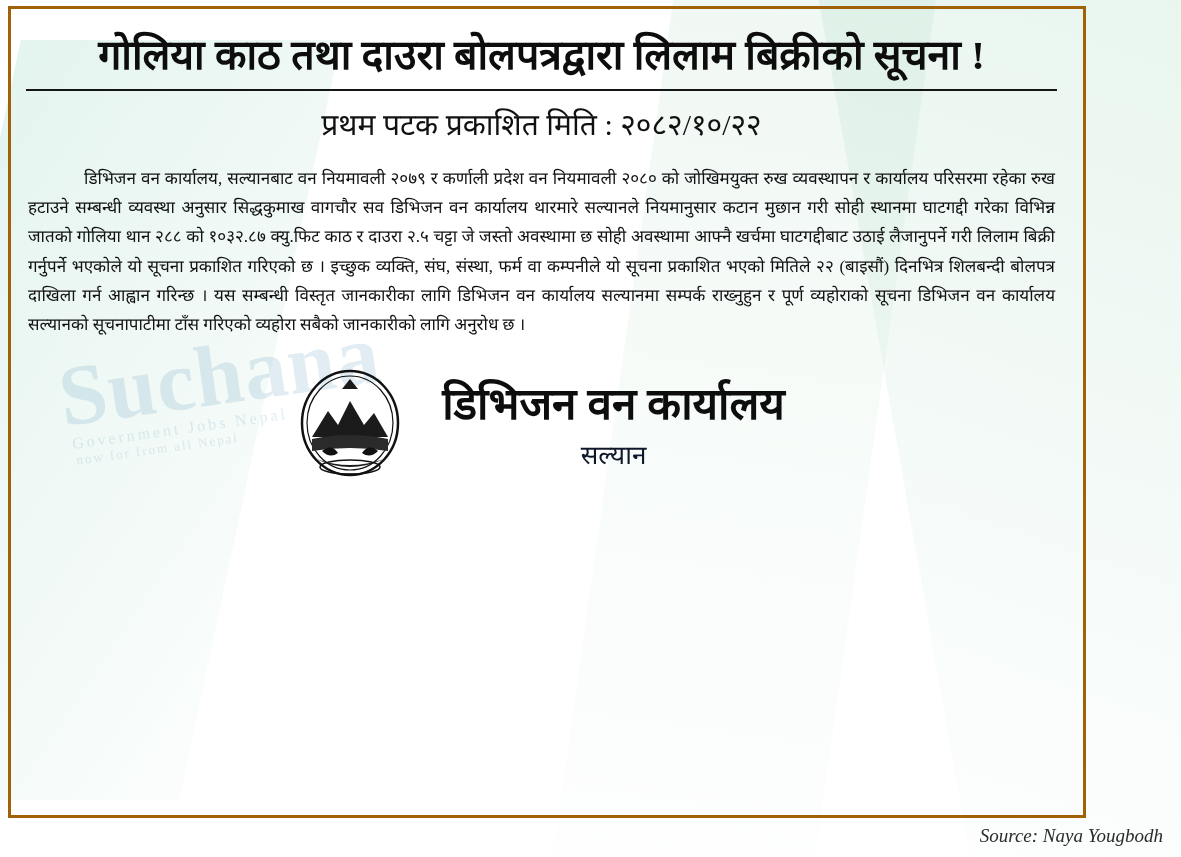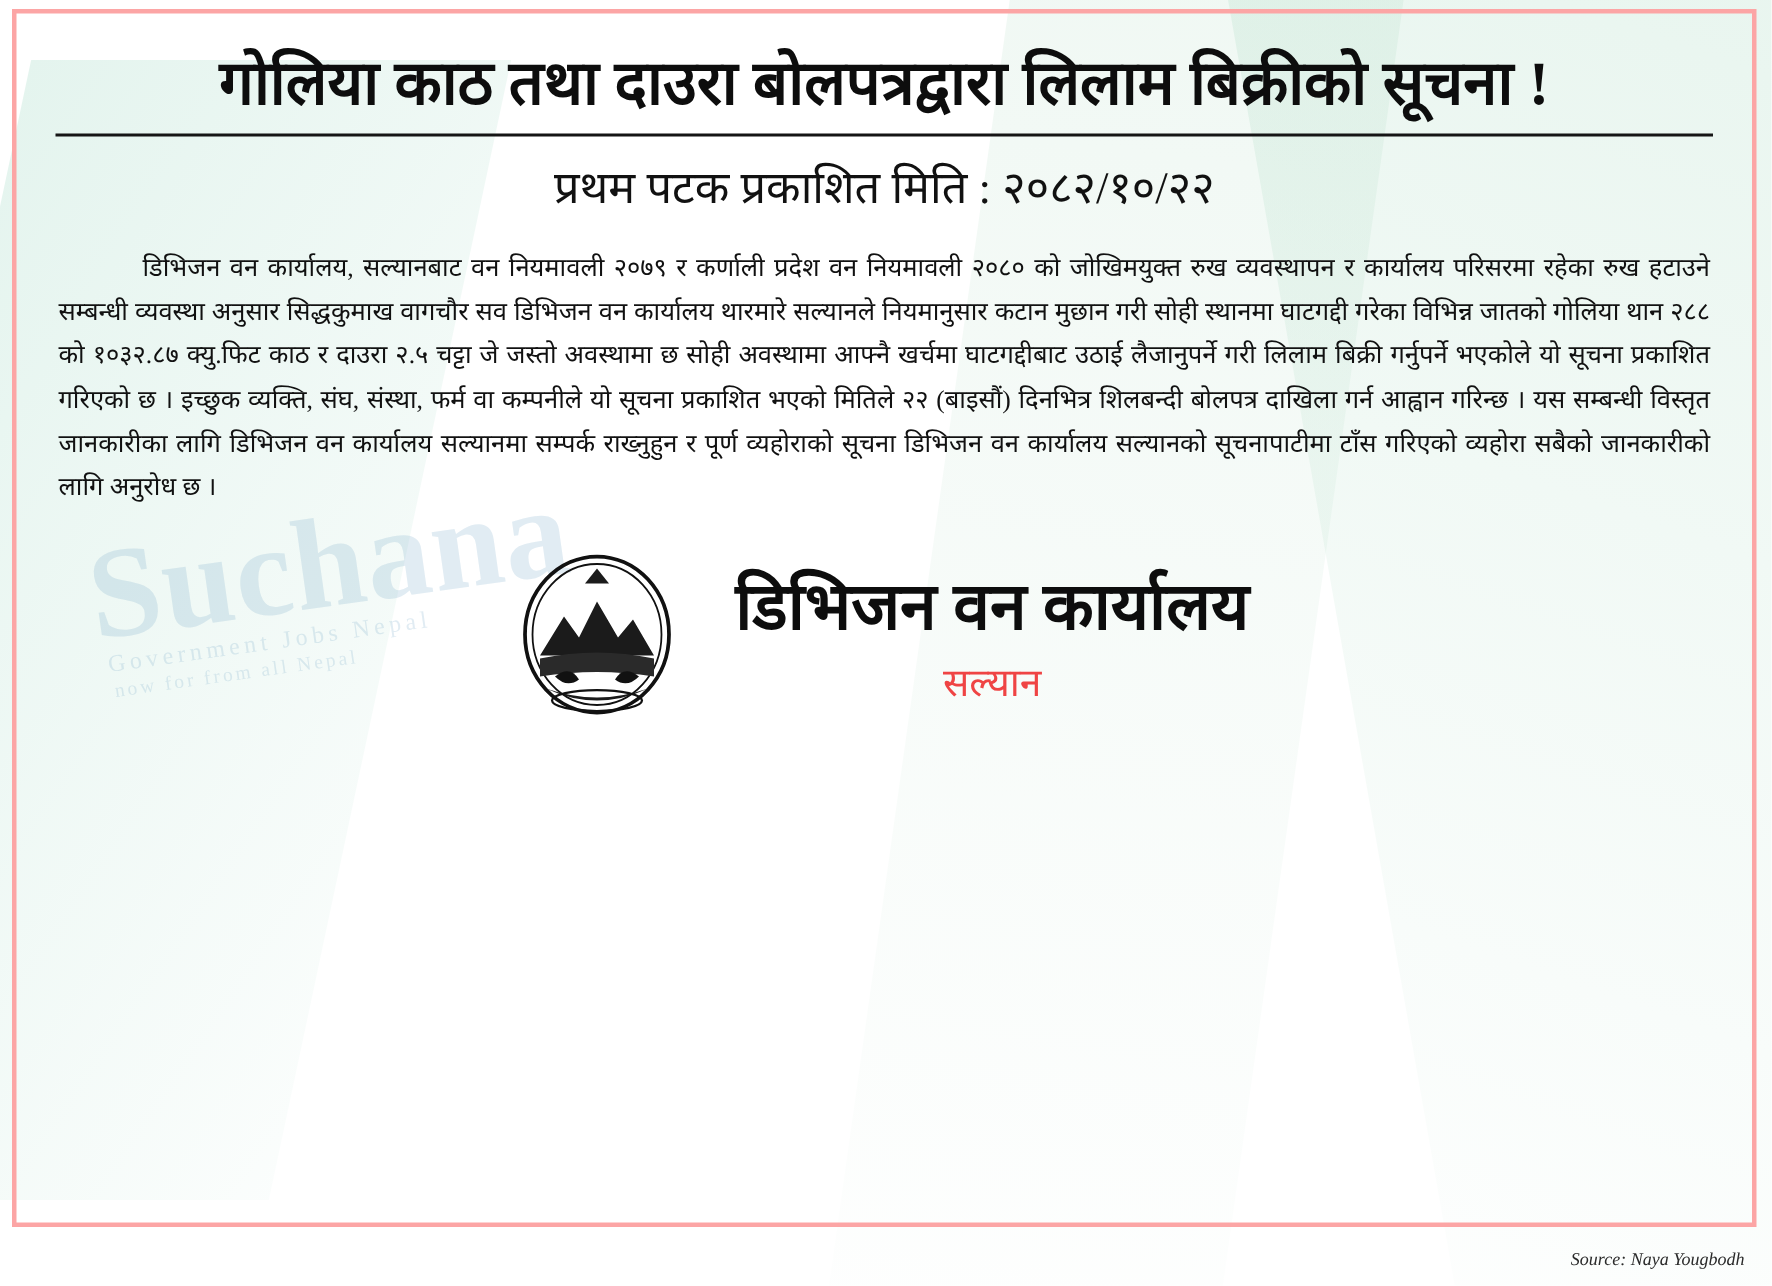--- a/index.html
+++ b/index.html
@@ -84,25 +84,25 @@
   .watermark .wm-sub2 {
     font-size: 13px;
     letter-spacing: 2px;
     padding-left: 8px;
   }
 
   .notice-box {
     position: absolute;
     left: 8px;
     top: 6px;
-    width: 1163px;
+    width: 1078px;
     height: 812px;
     box-sizing: border-box;
-    border: 3px solid #fca5a5;
-    padding: 14px 26px 10px 26px;
+    border: 3px solid #a16207;
+    padding: 14px 26px 10px 15px;
     background: transparent;
   }
 
   .title {
     text-align: center;
     font-family: "Liberation Serif", serif;
     font-weight: bold;
     font-size: 41px;
     line-height: 1.12;
     letter-spacing: 0px;
@@ -160,31 +160,31 @@
     font-family: "Liberation Serif", serif;
     font-weight: bold;
     font-size: 44px;
     line-height: 1.1;
     color: #0d0d0d;
     white-space: nowrap;
   }
   .sig-place {
     font-family: "Liberation Serif", serif;
     font-size: 26px;
-    color: #ef4444;
+    color: #0f172a;
     margin-top: 6px;
   }
 
   .source {
     position: absolute;
     right: 18px;
     bottom: 10px;
     font-family: "Liberation Serif", serif;
     font-style: italic;
-    font-size: 12px;
+    font-size: 19px;
     color: #2a2a2a;
   }
 </style>
 </head>
 <body>
 
 <div class="page">
 
   <div class="bg-art">
     <div class="blob1"></div>

